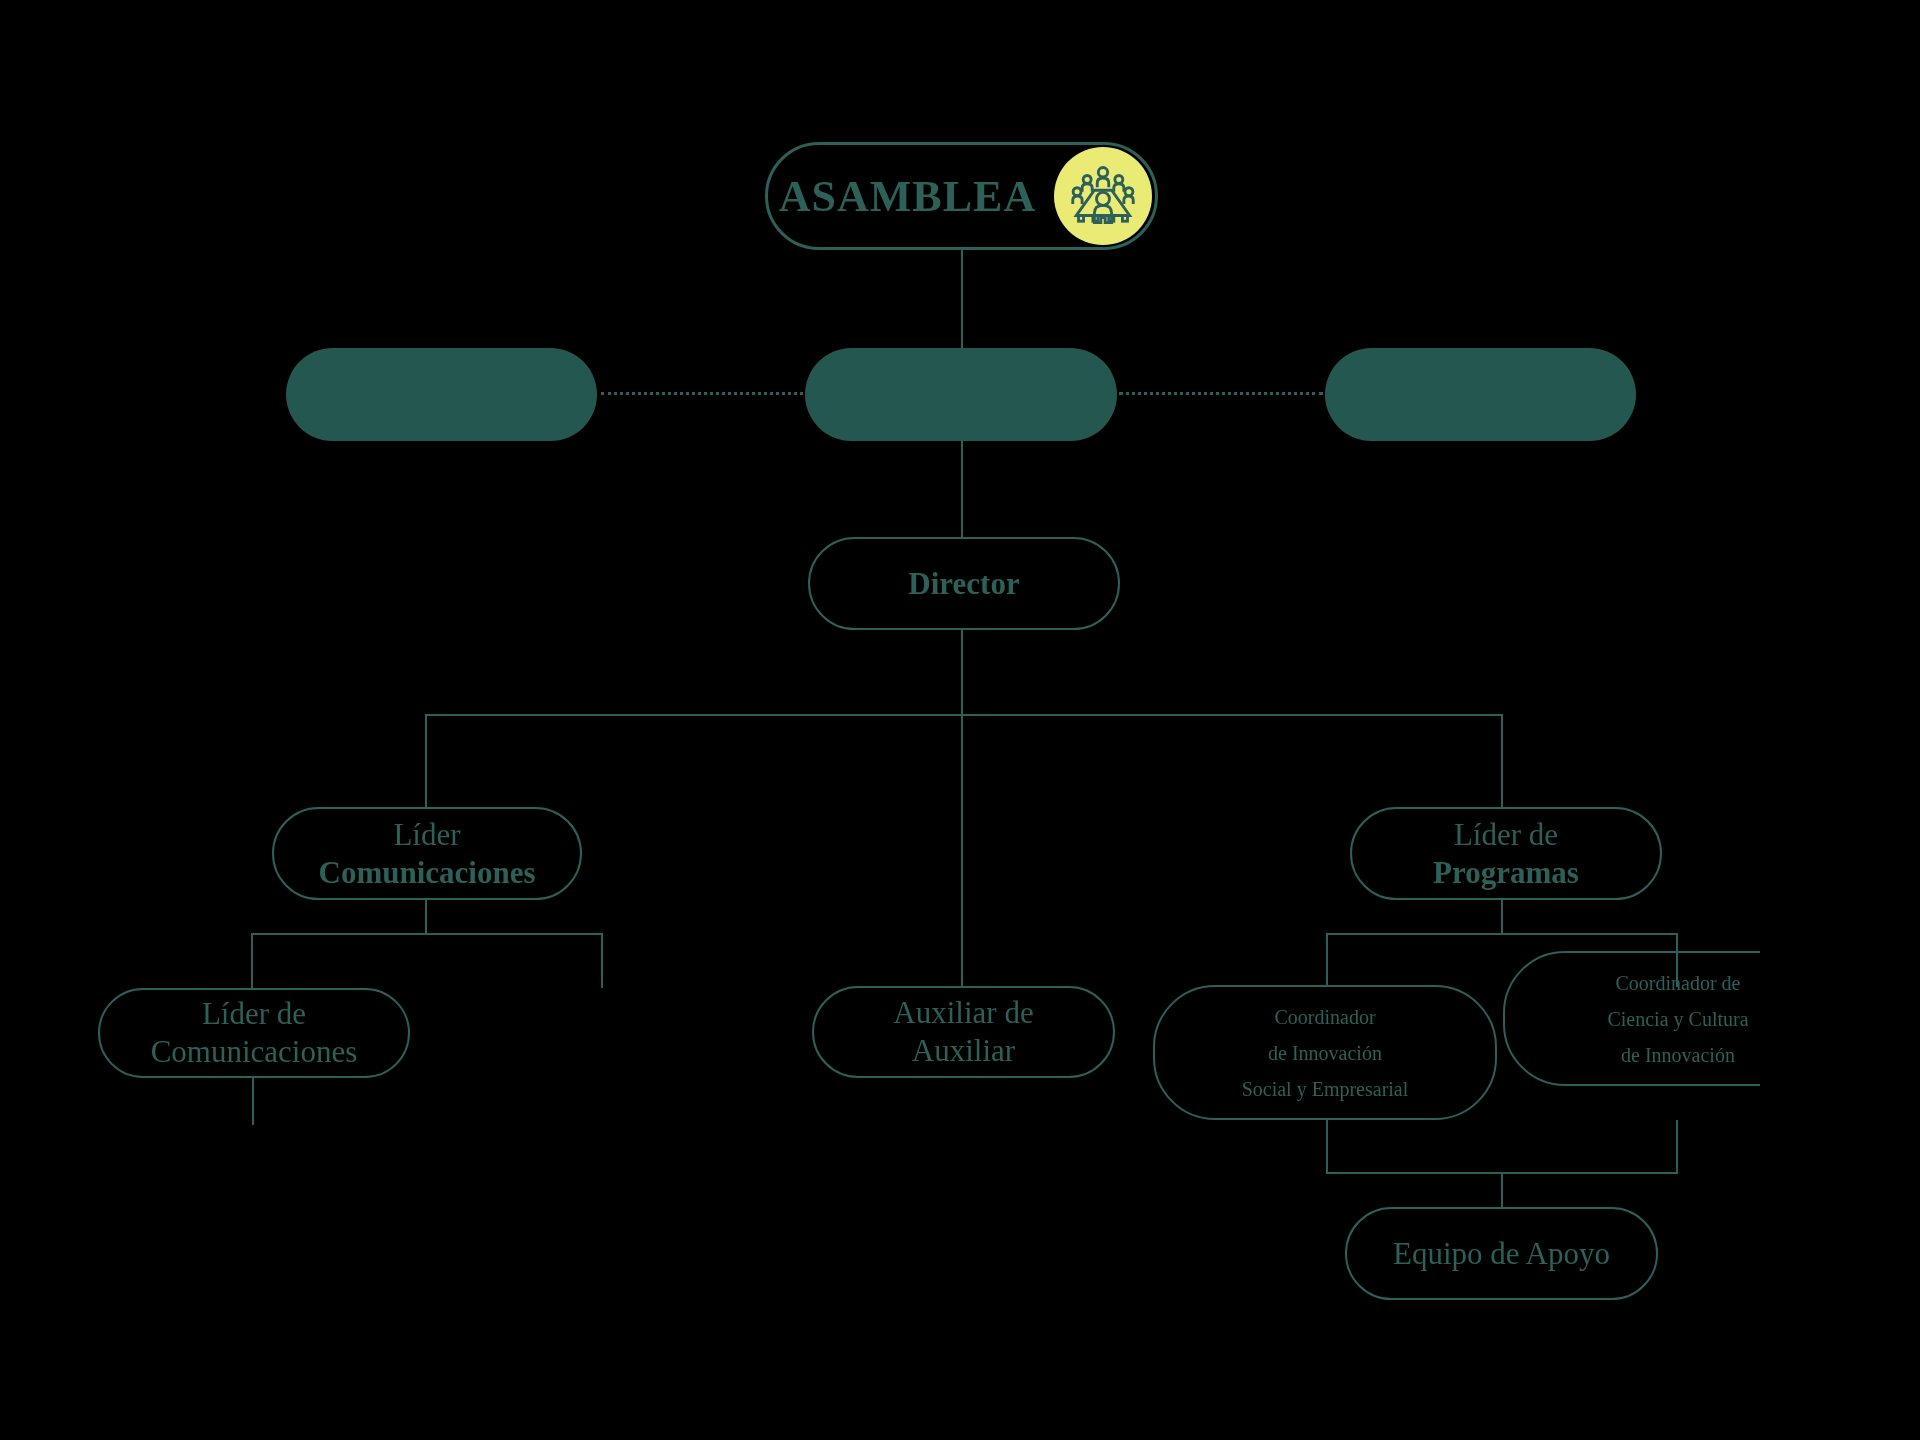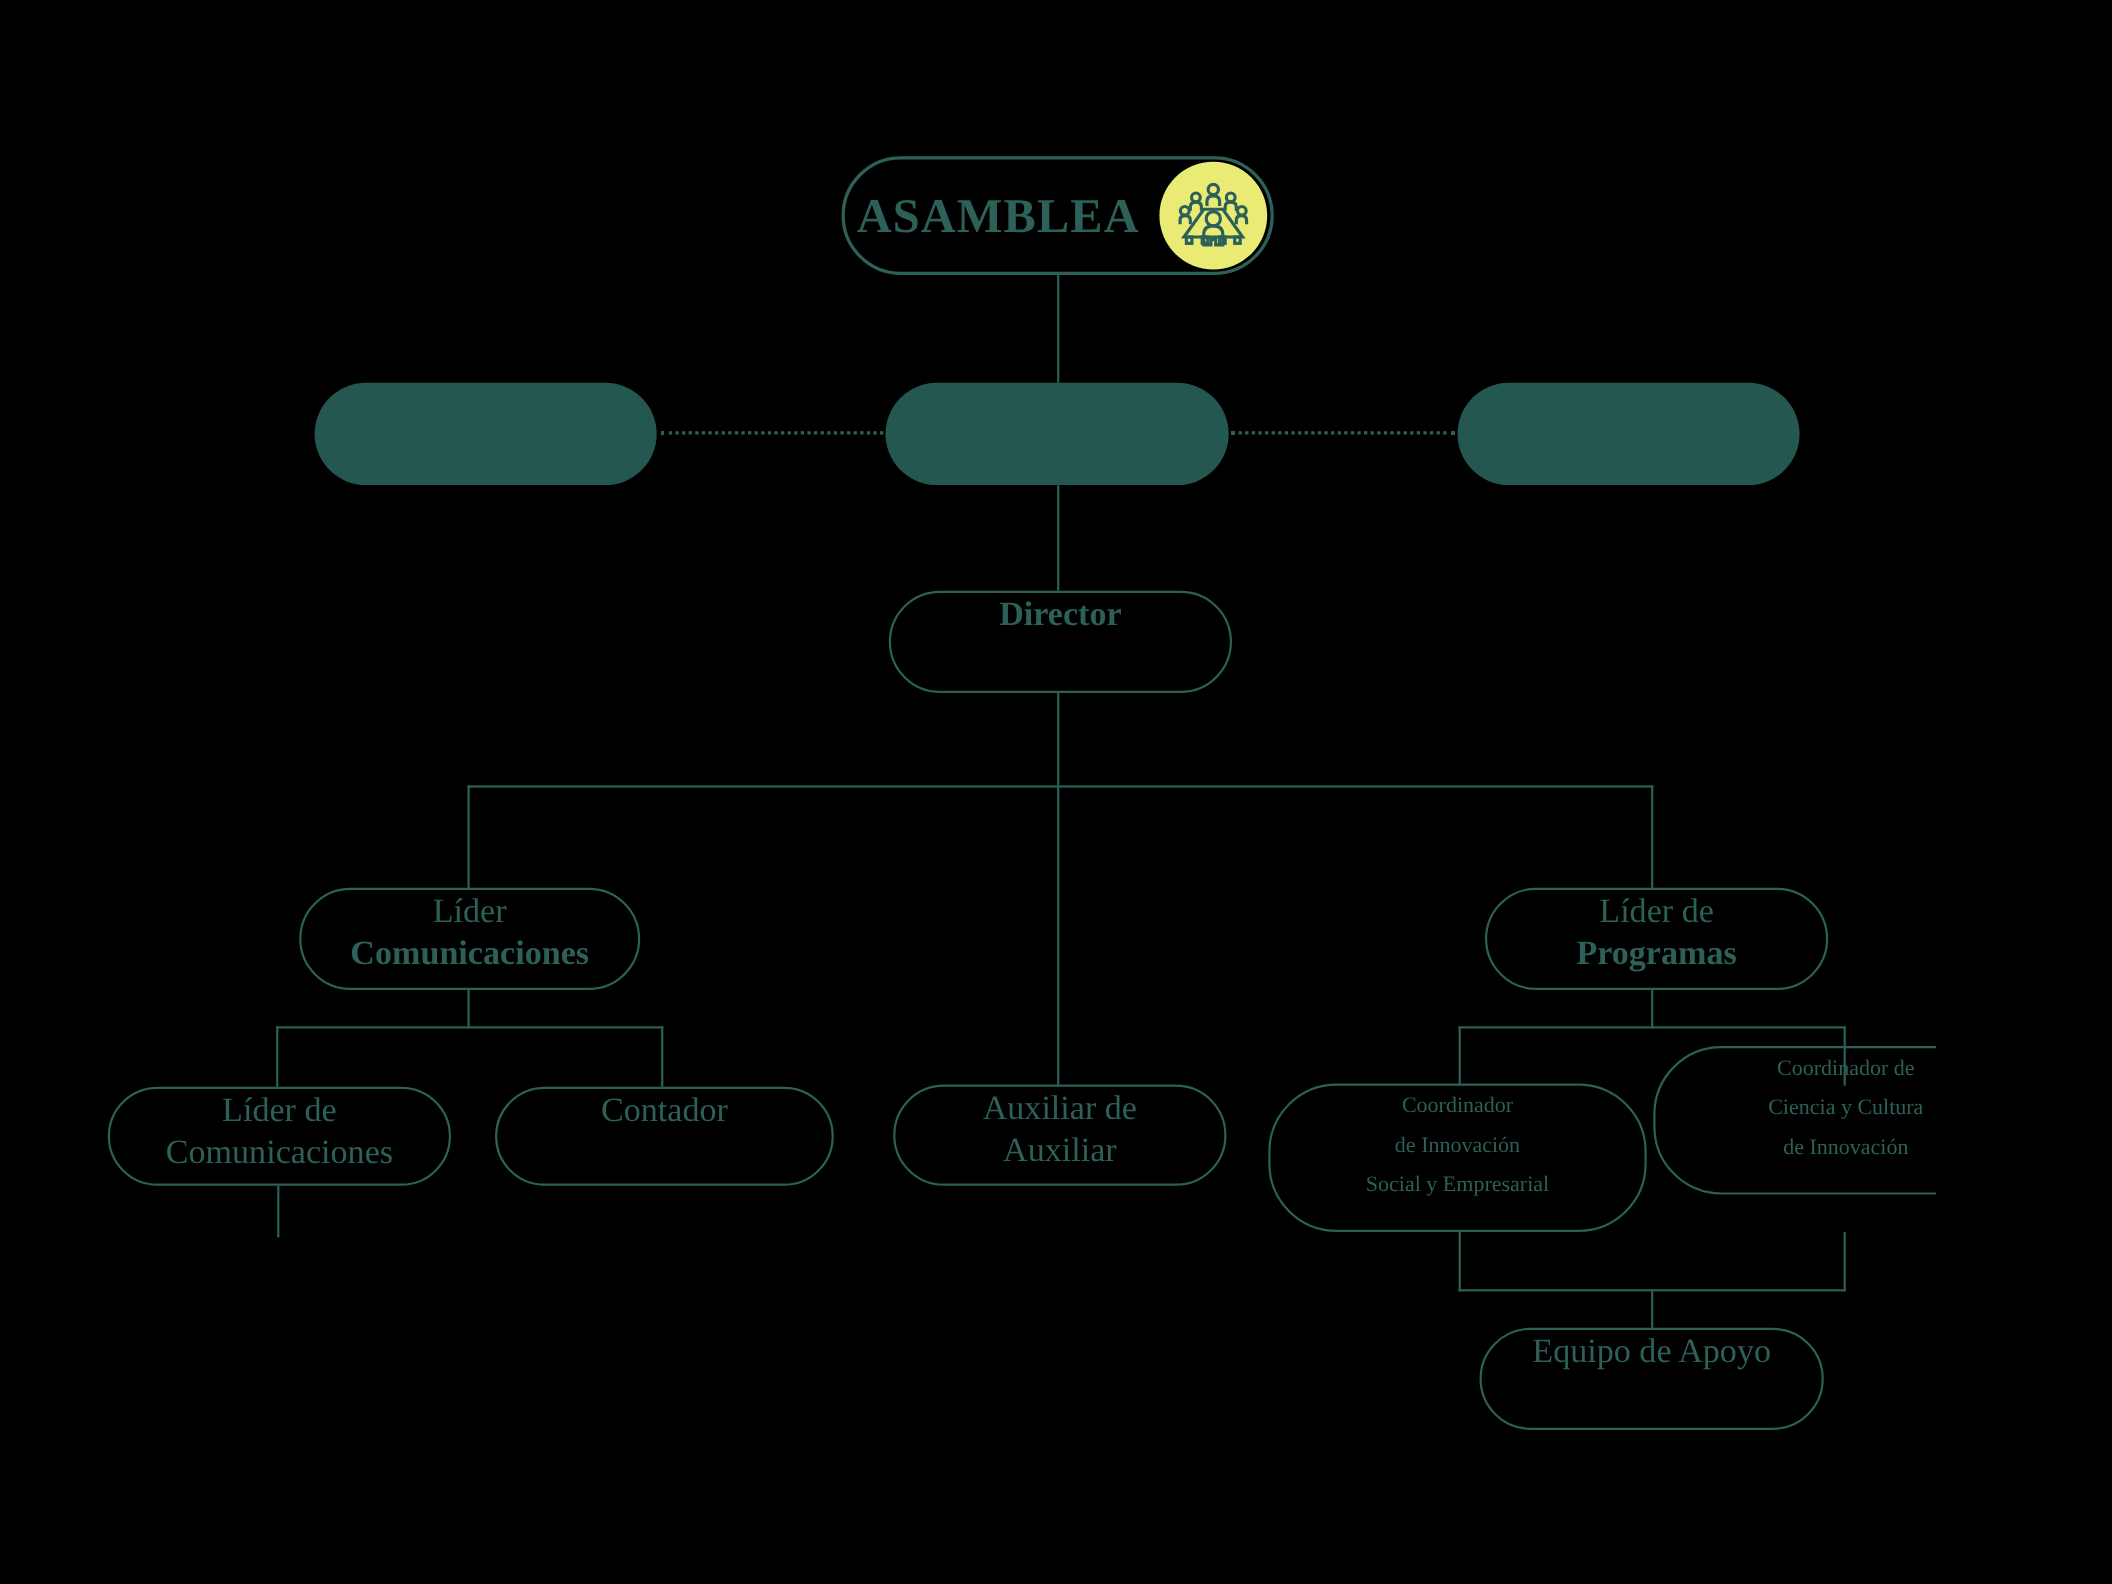--- a/index.html
+++ b/index.html
@@ -13,21 +13,21 @@
     position:relative;width:1760px;height:1440px;background:var(--bg);
     font-family:Liberation Serif, serif;color:var(--teal-line);
     overflow:hidden;
   }
   
   .vline{position:absolute;width:2px;background:var(--teal-line);}
   .hline{position:absolute;height:2px;background:var(--teal-line);}
   .dotline{position:absolute;height:0;border-top:3px dotted var(--teal-line);}
   
   .node{position:absolute;box-sizing:border-box;display:flex;flex-direction:column;
-        align-items:center;text-align:center;}
+        align-items:center;justify-content:center;text-align:center;}
   .outline{border:2px solid var(--teal-line);border-radius:52px;background:transparent;}
   .solid{background:var(--teal-fill);border-radius:47px;}
   .node .ln{font-size:31px;line-height:38px;font-weight:400;}
   .node .ln.b{font-weight:700;}
   .node .sm{font-size:20px;line-height:36px;font-weight:400;}
   
   .asamblea{border:3px solid var(--teal-line);border-radius:56px;flex-direction:row;
             justify-content:center;}
   .asamblea-label{font-size:44px;font-weight:700;letter-spacing:1px;margin-right:108px;}
   .icon-circle{position:absolute;right:3px;top:50%;transform:translateY(-50%);
@@ -112,23 +112,20 @@
   <div class="node outline" style="left:1350px;top:807px;width:312px;height:93px">
     <span class="ln">Líder de</span>
     <span class="ln b">Programas</span>
   </div>
 
   <div class="node outline" style="left:98px;top:988px;width:312px;height:90px">
     <span class="ln">Líder de</span>
     <span class="ln">Comunicaciones</span>
   </div>
 
-  <div class="node outline" style="left:450px;top:988px;width:308px;height:90px">
-    <span class="ln">Contador</span>
-  </div>
 
   <div class="node outline" style="left:812px;top:986px;width:303px;height:92px">
     <span class="ln">Auxiliar de</span>
     <span class="ln">Auxiliar</span>
   </div>
 
 
   <div class="node outline" style="left:1153px;top:985px;width:344px;height:135px;border-radius:62px">
     <span class="sm">Coordinador</span>
     <span class="sm">de Innovación</span>

